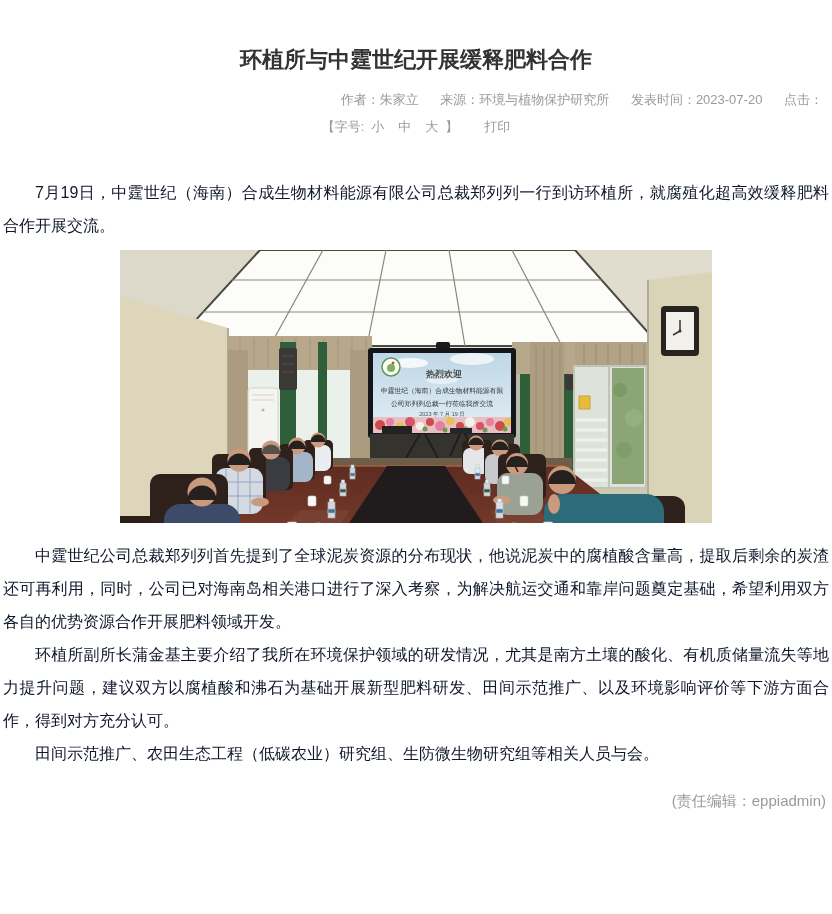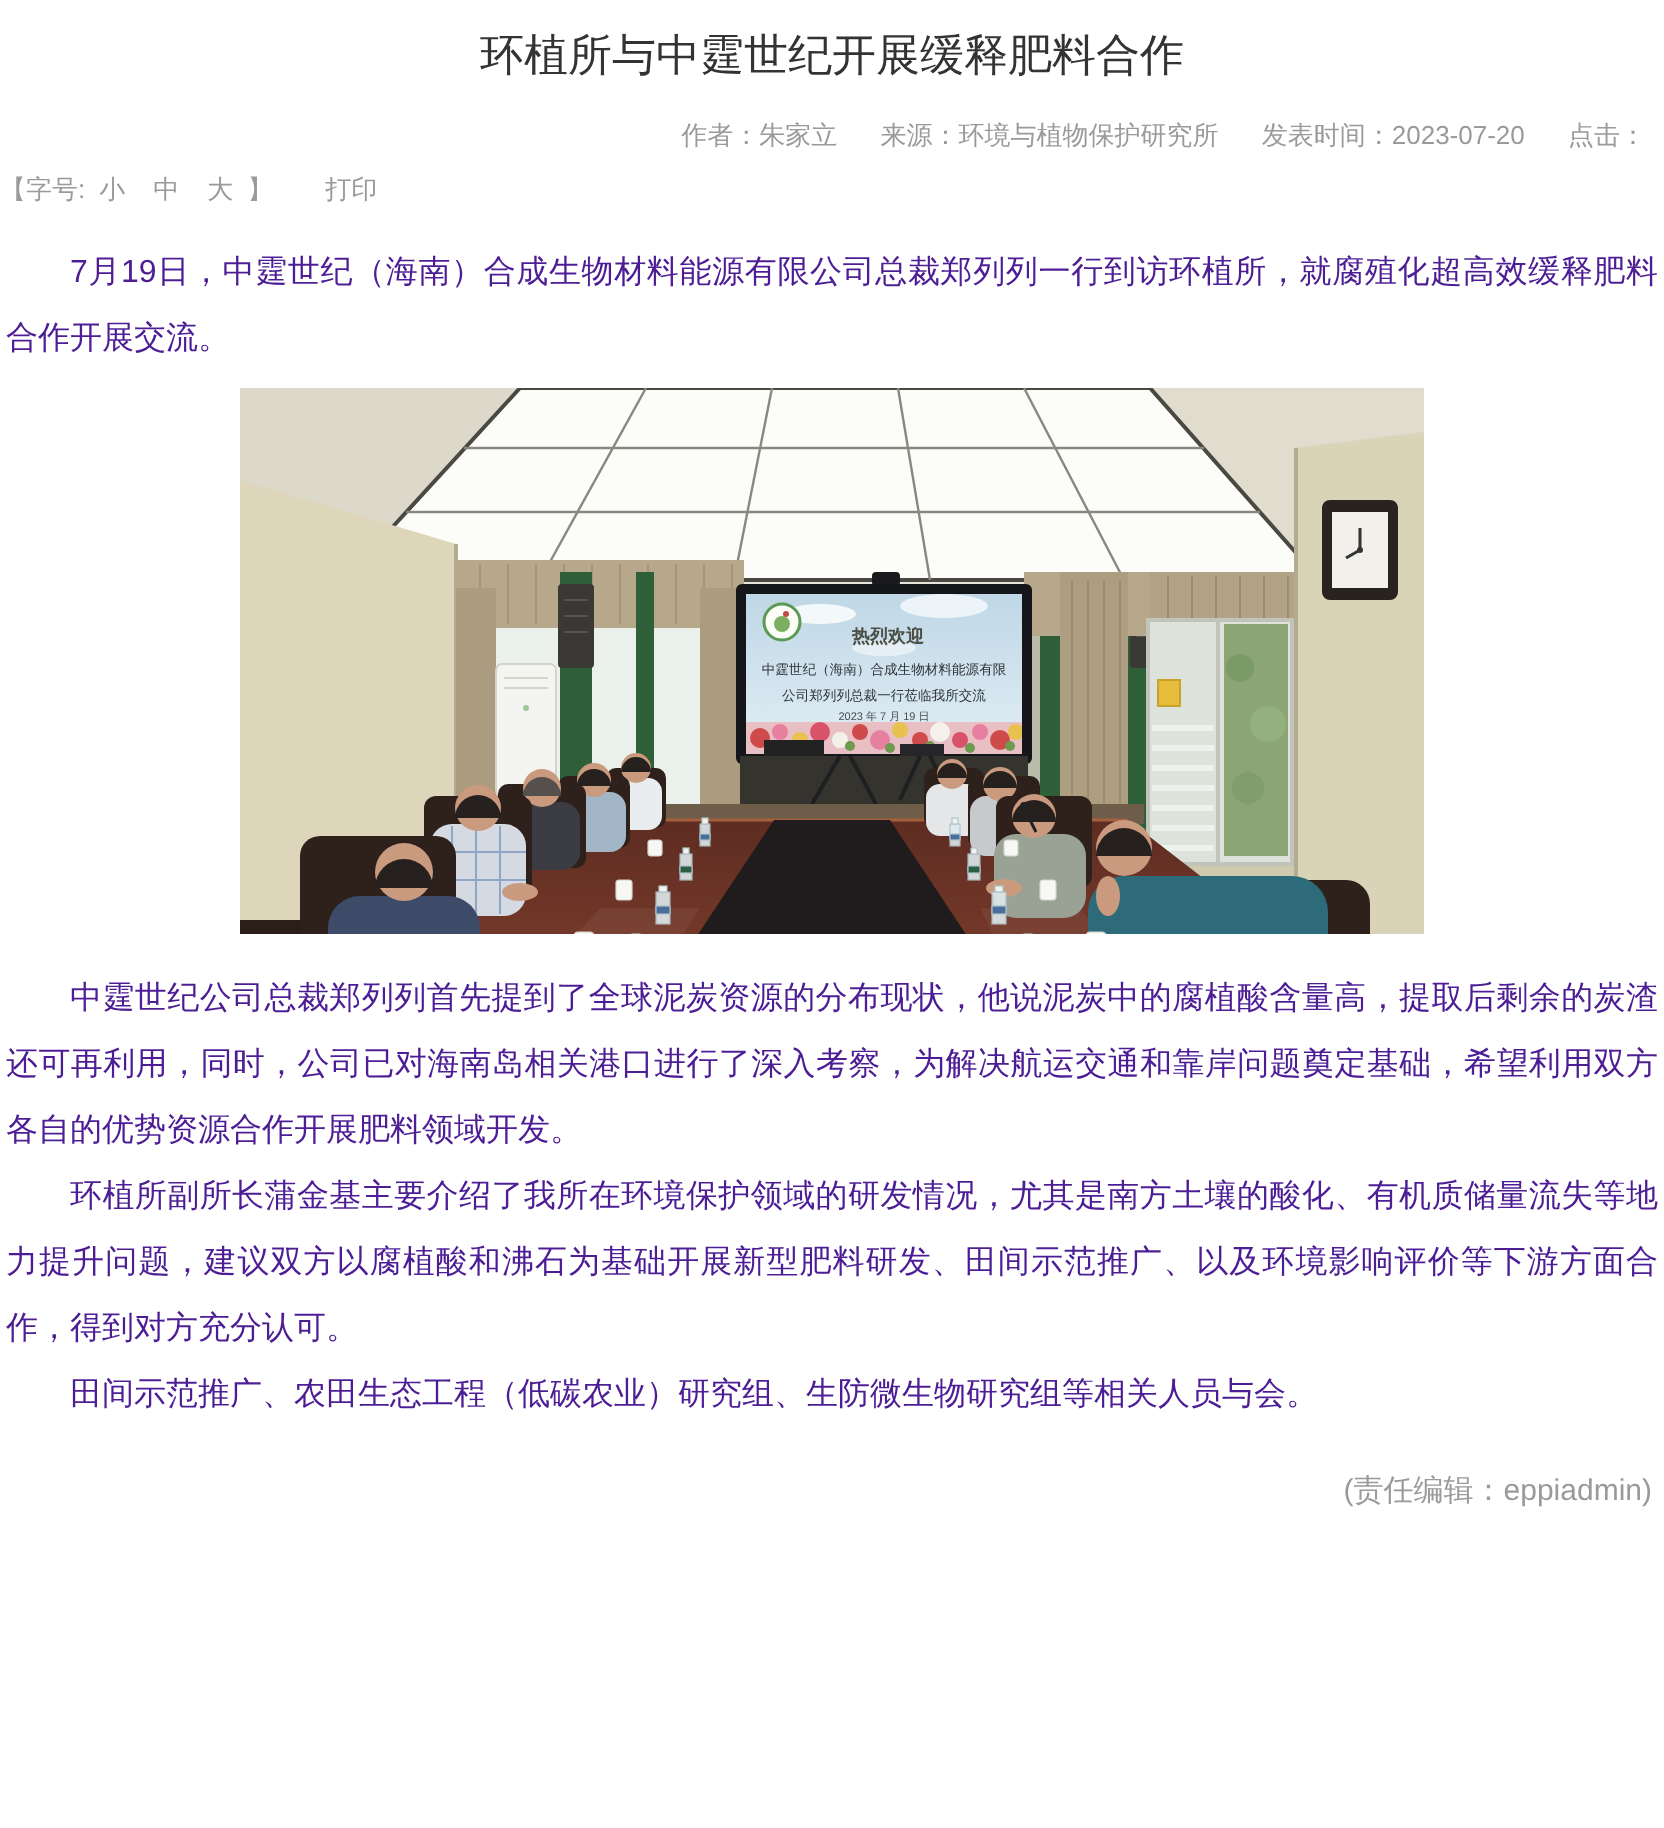--- a/index.html
+++ b/index.html
@@ -1,24 +1,24 @@
 <!DOCTYPE html>
 <html><head>
 <meta charset="utf-8">
 <style>
   html,body { margin:0; padding:0; background:#ffffff; }
   body { width:832px; font-family:"Liberation Sans","DejaVu Sans",sans-serif; }
   .page { width:832px; overflow:hidden; }
-  .page-title { font-size:22px; font-weight:normal; color:#333333; text-align:center; margin:14px 0 0 0; line-height:28px; }
+  .page-title { font-size:22px; font-weight:bold; color:#333333; text-align:center; margin:46px 0 0 0; line-height:28px; }
   .meta-block { text-align:right; color:#9a9a9a; font-size:13px; line-height:27px; margin-top:12px; }
   .meta-block .mi { margin:0 9px; }
-  .toolbar-line { color:#9a9a9a; font-size:13px; line-height:27px; }
+  .toolbar-line { text-align:center; color:#9a9a9a; font-size:13px; line-height:27px; }
   .toolbar-line .size { margin:0 7px; cursor:pointer; }
   .toolbar-line .print { margin-left:26px; cursor:pointer; }
-  .article { margin-top:12px; color:#4c1d95; font-size:16px; }
+  .article { margin-top:36px; color:#0f172a; font-size:16px; }
   .article p { margin:0; padding:0 3px; line-height:33px; text-indent:2em; text-align:justify; }
   .photo-wrap { width:592px; height:273px; margin:8px auto 16px auto; overflow:hidden; }
   .photo-wrap svg { display:block; }
   .photo-wrap svg text { font-family:"Liberation Sans","DejaVu Sans",sans-serif; }
   .footer-line { text-align:right; color:#9a9a9a; font-size:15px; margin:22px 6px 12px 0; }
 </style>
 </head>
 <body>
 
 <div class="page">

